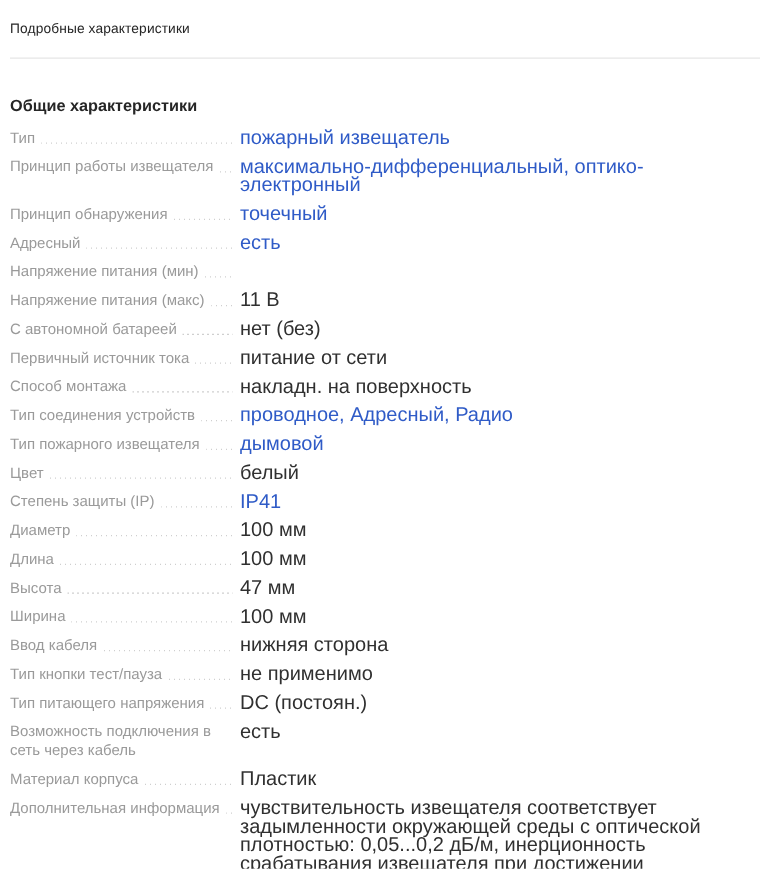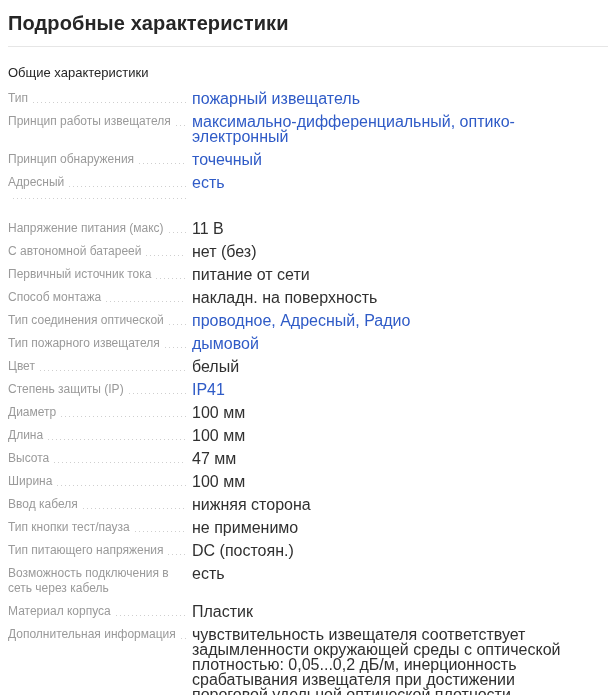--- a/index.html
+++ b/index.html
@@ -14,37 +14,37 @@
   html, body {
     width: 616px;
     background: var(--bg);
     font-family: "Liberation Sans", "DejaVu Sans", sans-serif;
     color: var(--text);
   }
   body { height: 695px; overflow: hidden; }
 
   .header { padding: 12px 8px 0 8px; }
   .page-title {
-    font-size: 20px;
-    font-weight: 700;
+    font-size: 11px;
+    font-weight: 400;
     color: var(--heading);
     line-height: 23px;
     letter-spacing: 0.1px;
   }
   .divider {
     border-bottom: 1px solid var(--divider);
     margin-top: 11px;
   }
 
   .main { padding: 0 8px; }
   .section-heading {
     font-size: 13px;
-    font-weight: normal;
+    font-weight: bold;
     color: var(--heading);
-    margin: 18px 0 7px 0;
+    margin: 30px 0 7px 0;
   }
 
   .spec-list { display: block; }
   .spec-row {
     display: flex;
     align-items: flex-start;
     padding: 4px 0;
     min-height: 23px;
   }
   .label-wrap {
@@ -116,20 +116,21 @@
   <div class="spec-row">
     <div class="label-wrap">
       <span class="spec-label">Адресный</span>
       <span class="dots-leader"></span>
     </div>
     <span class="spec-value link">есть</span>
   </div>
 
   <div class="spec-row">
     <div class="label-wrap">
+      <span class="spec-label">Напряжение питания (мин)</span>
       <span class="dots-leader"></span>
     </div>
   </div>
 
   <div class="spec-row">
     <div class="label-wrap">
       <span class="spec-label">Напряжение питания (макс)</span>
       <span class="dots-leader"></span>
     </div>
     <span class="spec-value">11 В</span>
@@ -154,21 +155,21 @@
   <div class="spec-row">
     <div class="label-wrap">
       <span class="spec-label">Способ монтажа</span>
       <span class="dots-leader"></span>
     </div>
     <span class="spec-value">накладн. на поверхность</span>
   </div>
 
   <div class="spec-row">
     <div class="label-wrap">
-      <span class="spec-label">Тип соединения оптической</span>
+      <span class="spec-label">Тип соединения устройств</span>
       <span class="dots-leader"></span>
     </div>
     <span class="spec-value link">проводное, Адресный, Радио</span>
   </div>
 
   <div class="spec-row">
     <div class="label-wrap">
       <span class="spec-label">Тип пожарного извещателя</span>
       <span class="dots-leader"></span>
     </div>

